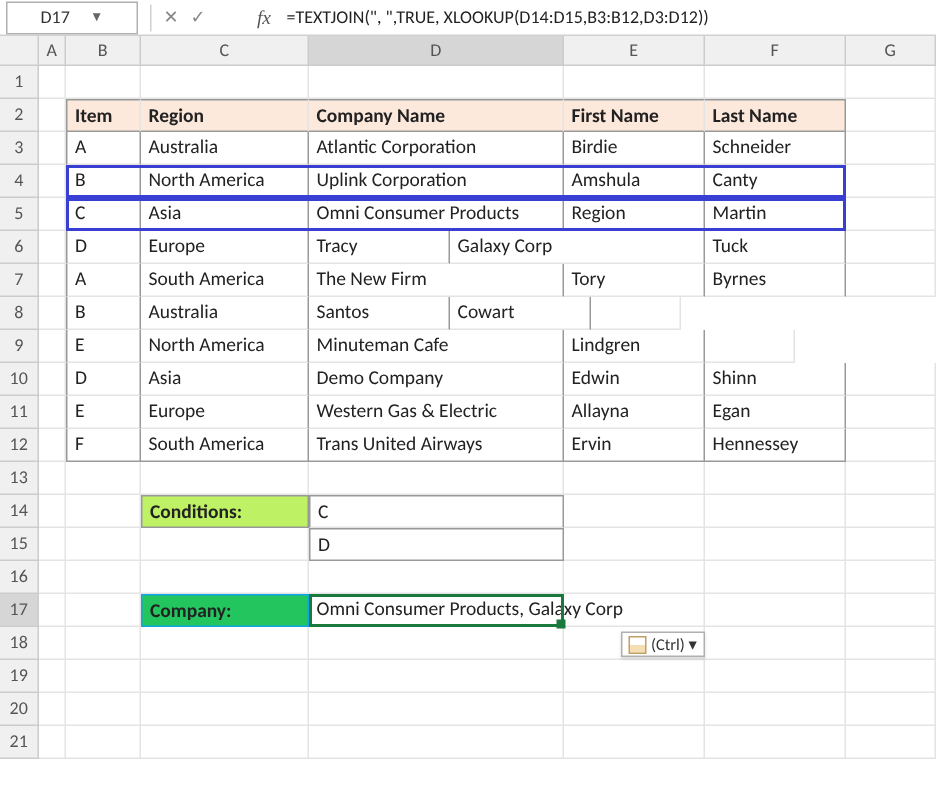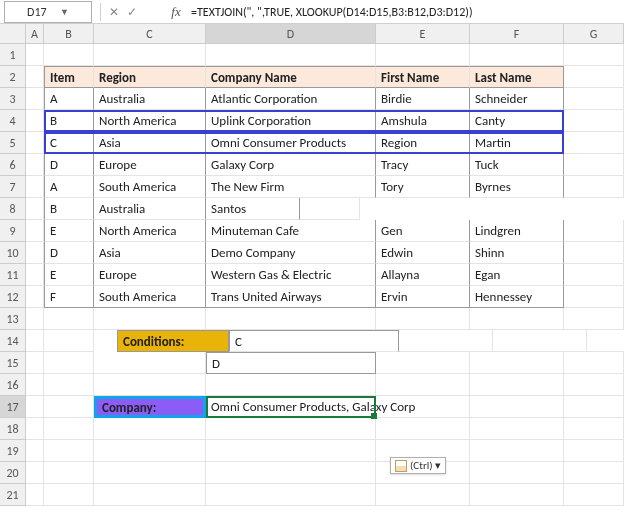--- a/index.html
+++ b/index.html
@@ -113,24 +113,24 @@
     font-weight: bold;
     border-top: 1px solid #999;
     border-bottom: 1px solid #999;
   }
   .hdr.first { border-left: 1px solid #999; }
   .hdr.last { border-right: 1px solid #999; }
   .tb-l { border-left: 1px solid #999; }
   .tb-r { border-right: 1px solid #999; }
   .tb-b { border-bottom: 1px solid #999 !important; }
   .tb-i { border-right: 1px solid #999; }
-  .cond-lbl { background: #eab308; font-weight: bold; border:1px solid #999;margin-left:23px; }
+  .cond-lbl { background: #bef264; font-weight: bold; border:1px solid #999; }
   .cond-val { border-right:1px solid #999; border-top:1px solid #999; }
   .cond-val.bot { border-bottom:1px solid #999; }
-  .comp-lbl { background: #8b5cf6; font-weight: bold; border:3px solid #0ea5e9;}
+  .comp-lbl { background: #22c55e; font-weight: bold; border:1px solid #0ea5e9;}
   
   .sel-blue {
     position: absolute;
     border: 2px solid #3a3fd4;
     pointer-events: none;
   }
   .sel-green {
     position: absolute;
     border: 2px solid #1a7a3c;
     pointer-events: none;
@@ -254,47 +254,47 @@
           <div class="cell wC tb-i">Asia</div>
           <div class="cell wD tb-i">Omni Consumer Products</div>
           <div class="cell wE tb-i">Region</div>
           <div class="cell wF tb-r">Martin</div>
           <div class="cell wG"></div>
         </div>
         <div class="row">
           <div class="cell wA"></div>
           <div class="cell wB tb-l tb-i">D</div>
           <div class="cell wC tb-i">Europe</div>
+          <div class="cell wE tb-i">Tracy</div>
           <div class="cell wD tb-i">Galaxy Corp</div>
-          <div class="cell wE tb-i">Tracy</div>
           <div class="cell wF tb-r">Tuck</div>
           <div class="cell wG"></div>
         </div>
         <div class="row">
           <div class="cell wA"></div>
           <div class="cell wB tb-l tb-i">A</div>
           <div class="cell wC tb-i">South America</div>
           <div class="cell wD tb-i">The New Firm</div>
           <div class="cell wE tb-i">Tory</div>
           <div class="cell wF tb-r">Byrnes</div>
           <div class="cell wG"></div>
         </div>
         <div class="row">
           <div class="cell wA"></div>
           <div class="cell wB tb-l tb-i">B</div>
           <div class="cell wC tb-i">Australia</div>
           <div class="cell wE tb-i">Santos</div>
+          <div class="cell wF tb-r">Cowart</div>
           <div class="cell wG"></div>
         </div>
         <div class="row">
           <div class="cell wA"></div>
           <div class="cell wB tb-l tb-i">E</div>
           <div class="cell wC tb-i">North America</div>
           <div class="cell wD tb-i">Minuteman Cafe</div>
-          <div class="cell wE tb-i">Gen</div>
           <div class="cell wF tb-r">Lindgren</div>
           <div class="cell wG"></div>
         </div>
         <div class="row">
           <div class="cell wA"></div>
           <div class="cell wB tb-l tb-i">D</div>
           <div class="cell wC tb-i">Asia</div>
           <div class="cell wD tb-i">Demo Company</div>
           <div class="cell wE tb-i">Edwin</div>
           <div class="cell wF tb-r">Shinn</div>
@@ -395,19 +395,19 @@
           <div class="cell wB"></div>
           <div class="cell wC"></div>
           <div class="cell wD"></div>
           <div class="cell wE"></div>
           <div class="cell wF"></div>
           <div class="cell wG"></div>
         </div>
       <div class="sel-blue" style="left:18px; top:66px; width:520px; height:22px;"></div>
       <div class="sel-blue" style="left:18px; top:88px; width:520px; height:22px;"></div>
       <div class="sel-green" style="left:180px; top:352px; width:170px; height:22px;"></div>
-      <div class="paste-opts" style="left:364px; top:377px;margin-top:36px;">
+      <div class="paste-opts" style="left:388px; top:377px;">
         <span class="ic"></span>
         <span>(Ctrl) ▾</span>
       </div>
     </div>
   </div>
 </div>
 
 </body></html>

